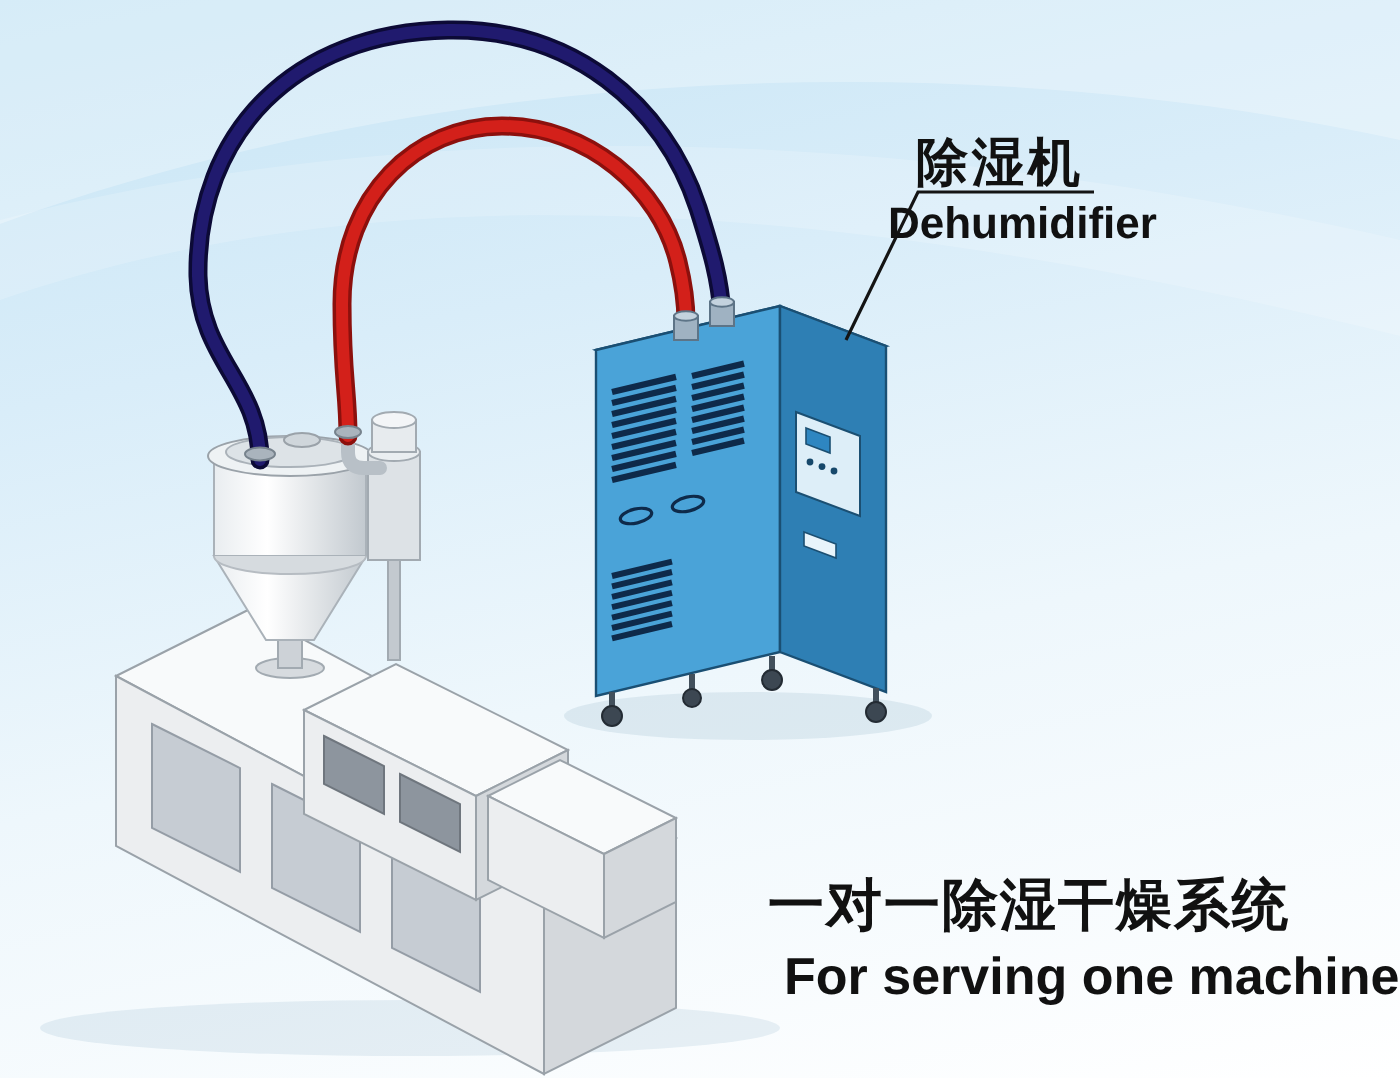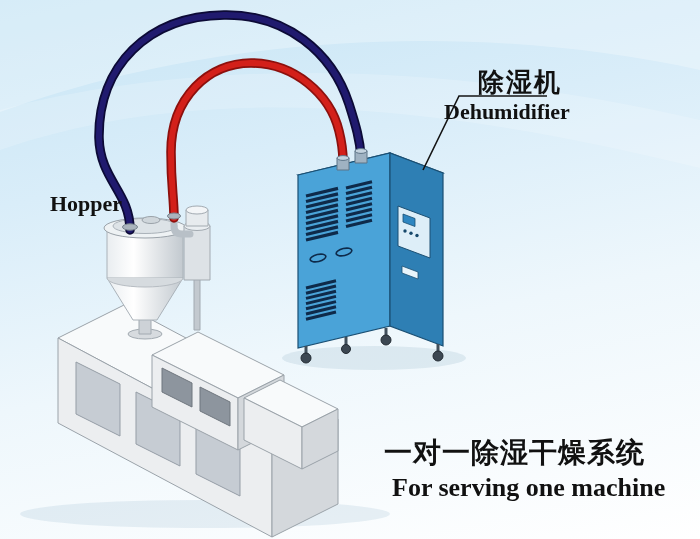--- a/index.html
+++ b/index.html
@@ -4,24 +4,24 @@
 <style>
   html,body { margin:0; padding:0; }
   #stage {
     position:relative; width:700px; height:539px; overflow:hidden;
     background: linear-gradient(168deg, #c7e5f5 0%, #d9edf9 30%, #eef7fc 60%, #ffffff 100%);
     font-family:"Liberation Sans", sans-serif;
   }
   #stage svg { position:absolute; left:0; top:0; }
   .label { position:absolute; color:#111; line-height:1.1; white-space:nowrap; }
   .cn { font-family:"DejaVu Sans", sans-serif; font-weight:700; }
-  .en { font-family:Liberation Serif, serif; font-weight:700; }
+  .en { font-family:Liberation Sans, sans-serif; font-weight:700; }
   .hopper-cn      { left:50px;  top:160px; font-size:26px; letter-spacing:2px; }
   .hopper-en      { left:50px;  top:192px; font-size:22px; }
-  .dehum-cn       { left:458px; top:68px;  font-size:26px; letter-spacing:2px;margin-left:20px; }
+  .dehum-cn       { left:458px; top:68px;  font-size:26px; letter-spacing:2px; }
   .dehum-en       { left:444px; top:100px; font-size:22px; }
   .caption-cn     { left:384px; top:438px; font-size:28px; letter-spacing:1px; }
   .caption-en     { left:392px; top:474px; font-size:26px; }
 </style>
 </head>
 <body>
 
 <div id="stage">
 
   <svg width="700" height="539" viewBox="0 0 700 539">
@@ -110,19 +110,18 @@
     <path d="M337 158 L349 158 L349 170 L337 170 Z" fill="#9fb2c2" stroke="#5d7487" stroke-width="1"></path>
     <ellipse cx="343" cy="158" rx="6" ry="2.4" fill="#c3d2de" stroke="#5d7487" stroke-width="1"></ellipse>
     <path d="M355 151 L367 151 L367 163 L355 163 Z" fill="#9fb2c2" stroke="#5d7487" stroke-width="1"></path>
     <ellipse cx="361" cy="151" rx="6" ry="2.4" fill="#c3d2de" stroke="#5d7487" stroke-width="1"></ellipse>
     <ellipse cx="130" cy="227" rx="7.5" ry="3.2" fill="#aab4bd" stroke="#77838d" stroke-width="1"></ellipse>
     <ellipse cx="174" cy="216" rx="6.5" ry="3" fill="#aab4bd" stroke="#77838d" stroke-width="1"></ellipse>
 
     <path d="M547 96 L459 96 L423 170" fill="none" stroke="#141414" stroke-width="1.6"></path>
   </svg>
 
-  <div class="label en hopper-en">Hopper</div>
   <div class="label cn dehum-cn">除湿机</div>
   <div class="label en dehum-en">Dehumidifier</div>
   <div class="label cn caption-cn">一对一除湿干燥系统</div>
   <div class="label en caption-en">For serving one machine</div>
 
 </div>
 
 </body></html>

